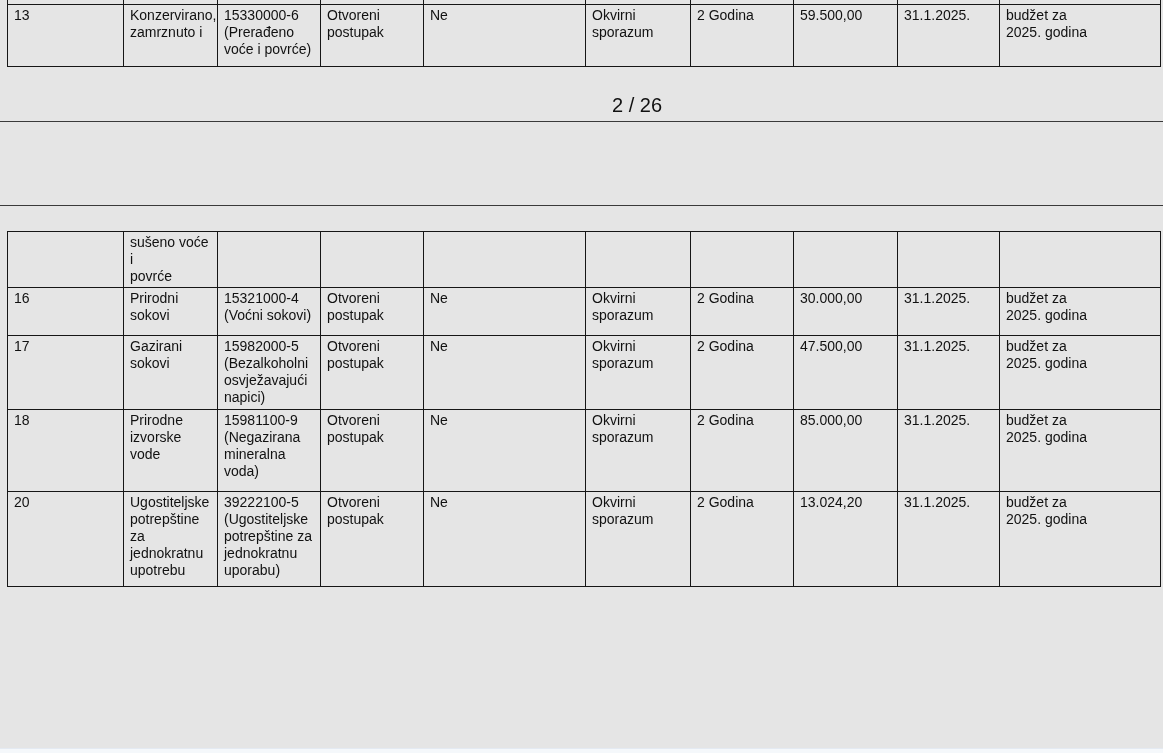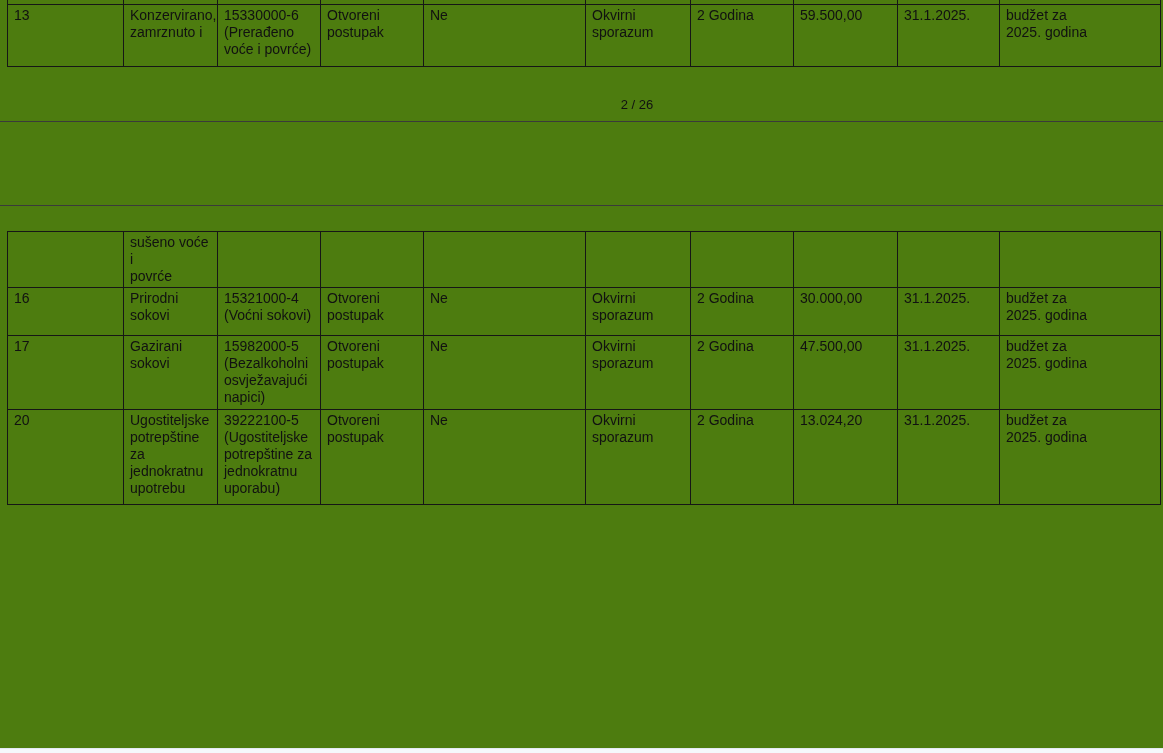--- a/index.html
+++ b/index.html
@@ -1,19 +1,19 @@
 <!DOCTYPE html>
 <html><head>
 <meta charset="utf-8">
 <style>
   html,body{margin:0;padding:0;background:#ffffff;}
   #screen{
     position:relative;
     width:1163px;height:753px;
-    background:#4d7c0f;
+    background:#e5e5e5;
     overflow:hidden;
     font-family:"Liberation Sans",sans-serif;
     color:#111111;
   }
   table.doc-table{
     border-collapse:collapse;
     table-layout:fixed;
     position:absolute;
     left:7px;
     width:1153px;
@@ -33,21 +33,21 @@
     position:absolute;
     left:0;width:1163px;height:0;
     border-top:1.6px solid #3a3a3a;
   }
   #page-edge-bottom{top:121px;}
   #page-edge-top{top:205px;}
   #page-number{
     position:absolute;
     top:96px;left:637px;
     transform:translateX(-50%);
-    font-size:13px;
+    font-size:20px;
     line-height:18px;
     color:#111111;
   }
   #bottom-strip{
     position:absolute;
     left:0;bottom:0;
     width:1163px;height:4px;
     background:#f5f8fb;
     border-top:1px solid #e4eaf2;
   }
@@ -162,20 +162,39 @@
 (Bezalkoholni
 osvježavajući
 napici)</td>
           <td>Otvoreni
 postupak</td>
           <td>Ne</td>
           <td>Okvirni
 sporazum</td>
           <td>2 Godina</td>
           <td>47.500,00</td>
+          <td>31.1.2025.</td>
+          <td>budžet za
+2025. godina</td>
+        </tr>
+        <tr style="height: 82px;">
+          <td>18</td>
+          <td>Prirodne
+izvorske vode</td>
+          <td>15981100-9
+(Negazirana
+mineralna
+voda)</td>
+          <td>Otvoreni
+postupak</td>
+          <td>Ne</td>
+          <td>Okvirni
+sporazum</td>
+          <td>2 Godina</td>
+          <td>85.000,00</td>
           <td>31.1.2025.</td>
           <td>budžet za
 2025. godina</td>
         </tr>
         <tr style="height: 95px;">
           <td>20</td>
           <td>Ugostiteljske
 potrepštine za
 jednokratnu
 upotrebu</td>

